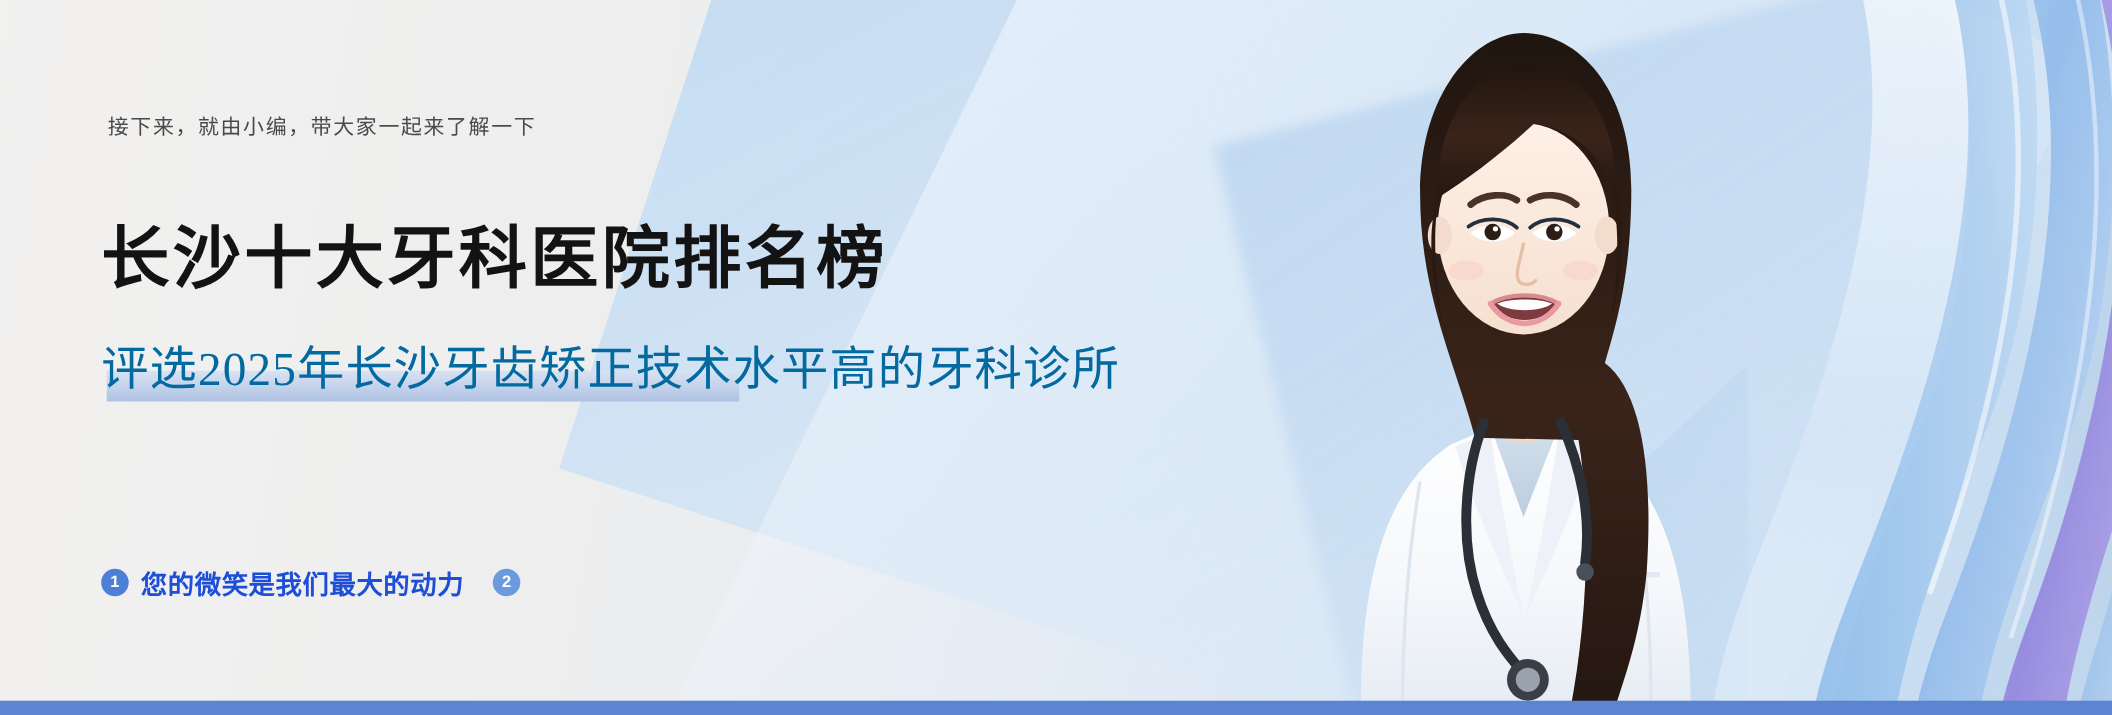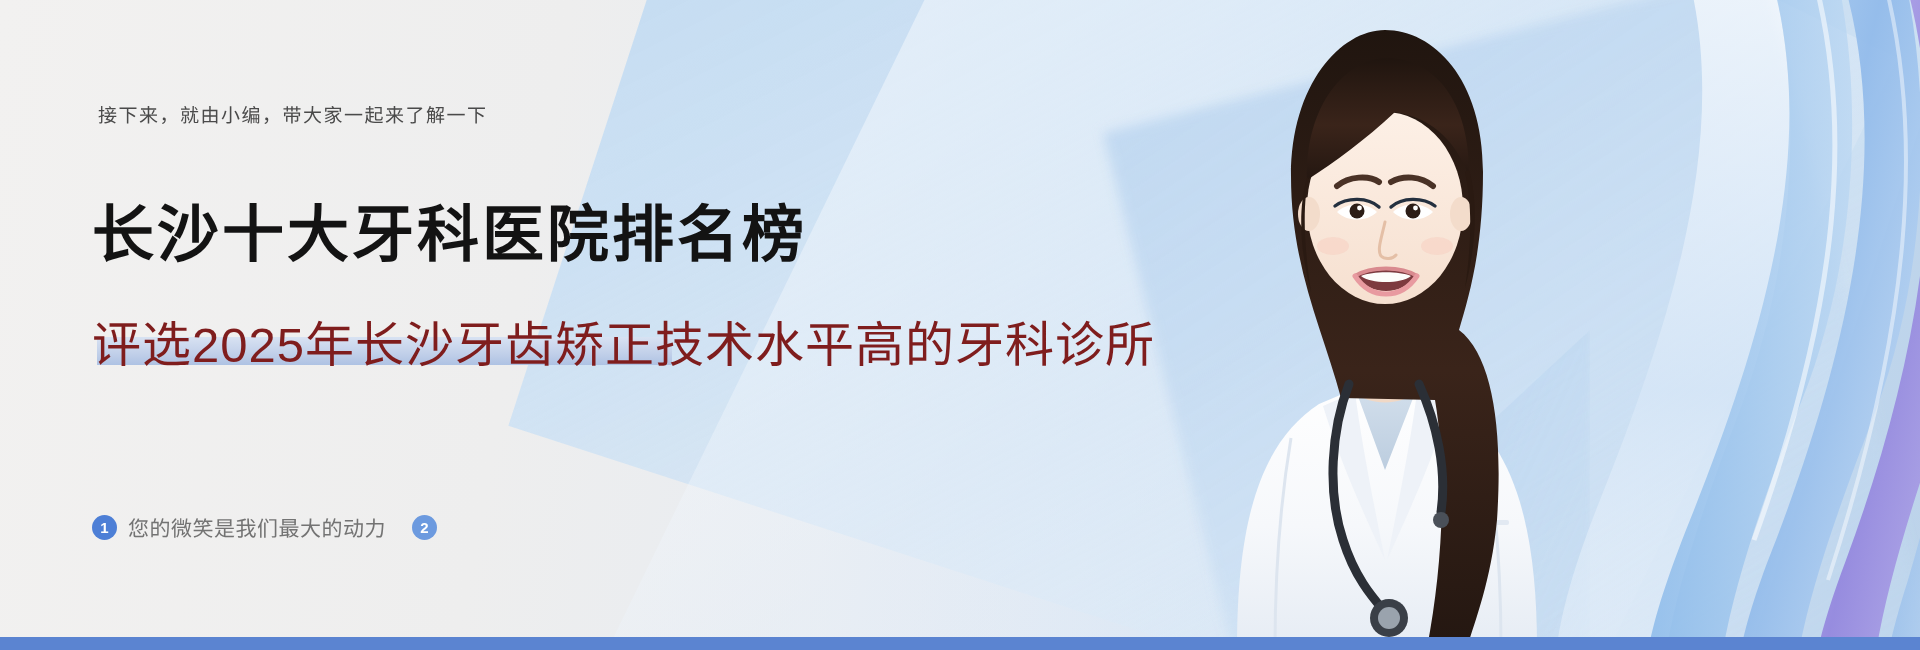--- a/index.html
+++ b/index.html
@@ -90,43 +90,43 @@
   }
 
   .sub-wrap{position:absolute;left:92px;top:275px;height:90px;}
   .sub-hl{
     position:absolute;left:5px;top:62px;
     width:575px;height:28px;
     background:linear-gradient(180deg,#d8e2f2 0%,#c3d1ea 55%,#aec2e3 100%);
   }
   .subheadline{
     position:relative;
-    font-size:49px;line-height:1.2;
-    font-weight:normal;color:#7f1d1d;
+    font-size:43px;line-height:1.2;
+    font-weight:normal;color:#0369a1;
     letter-spacing:1px;white-space:nowrap;
-    font-family:Liberation Sans, sans-serif;
+    font-family:Liberation Serif, serif;
   }
 
   .bullets{
     position:absolute;left:92px;top:512px;
     display:flex;align-items:center;gap:26px;
     white-space:nowrap;
   }
   .bullet{display:flex;align-items:center;gap:11px;}
   .badge{
     width:25px;height:25px;border-radius:50%;
     background:#4d7fd6;color:#fff;
     font-size:15px;font-weight:bold;
     display:flex;align-items:center;justify-content:center;
     font-family:"Liberation Sans",sans-serif;
     flex:0 0 auto;
   }
   .badge.two{background:#6c9adf;}
   .bullet-text{
-    font-size:21px;font-weight:normal;color:#737373;
+    font-size:24px;font-weight:bold;color:#1d4ed8;
     letter-spacing:.5px;
     font-family:"DejaVu Sans","Liberation Sans",sans-serif;
   }
 </style>
 </head>
 <body>
 
 <div class="banner">
 
   <div class="bg-base"></div>

